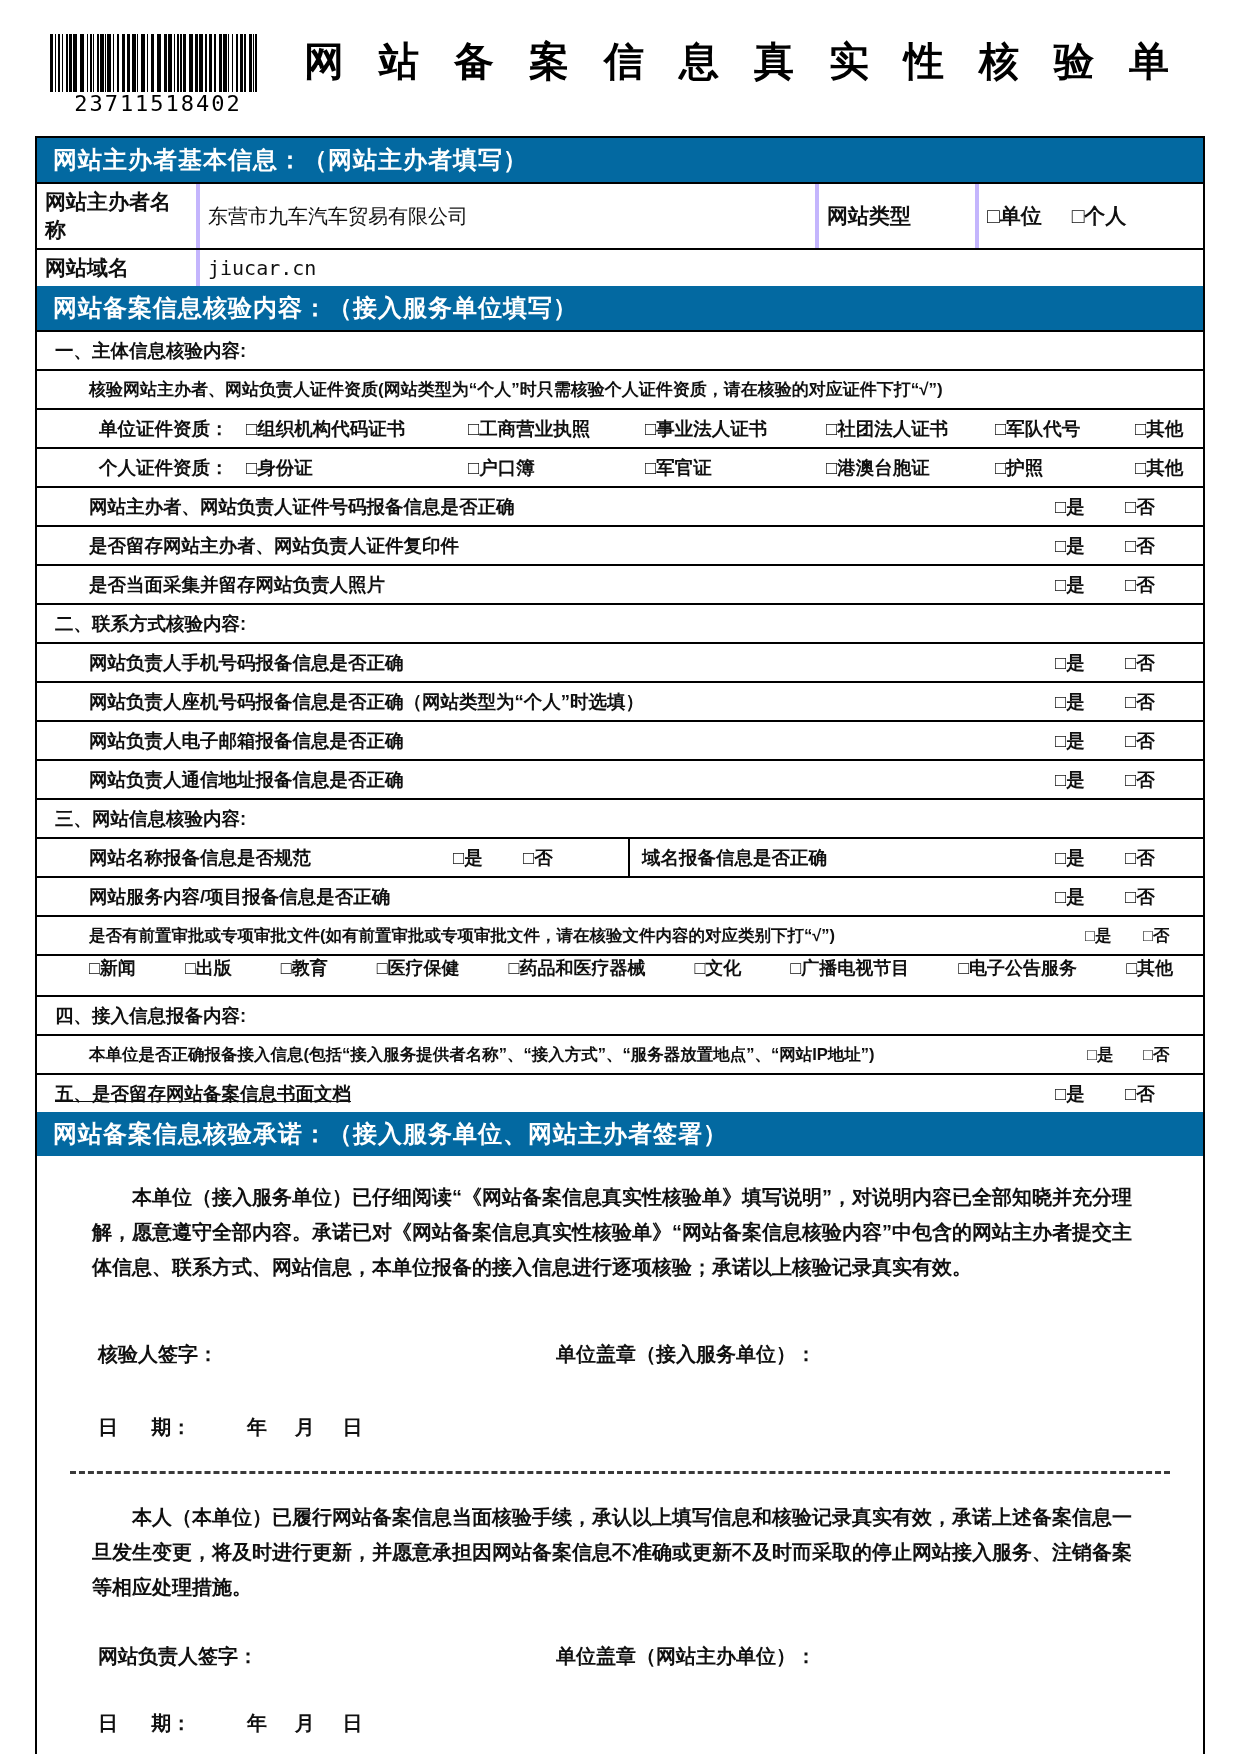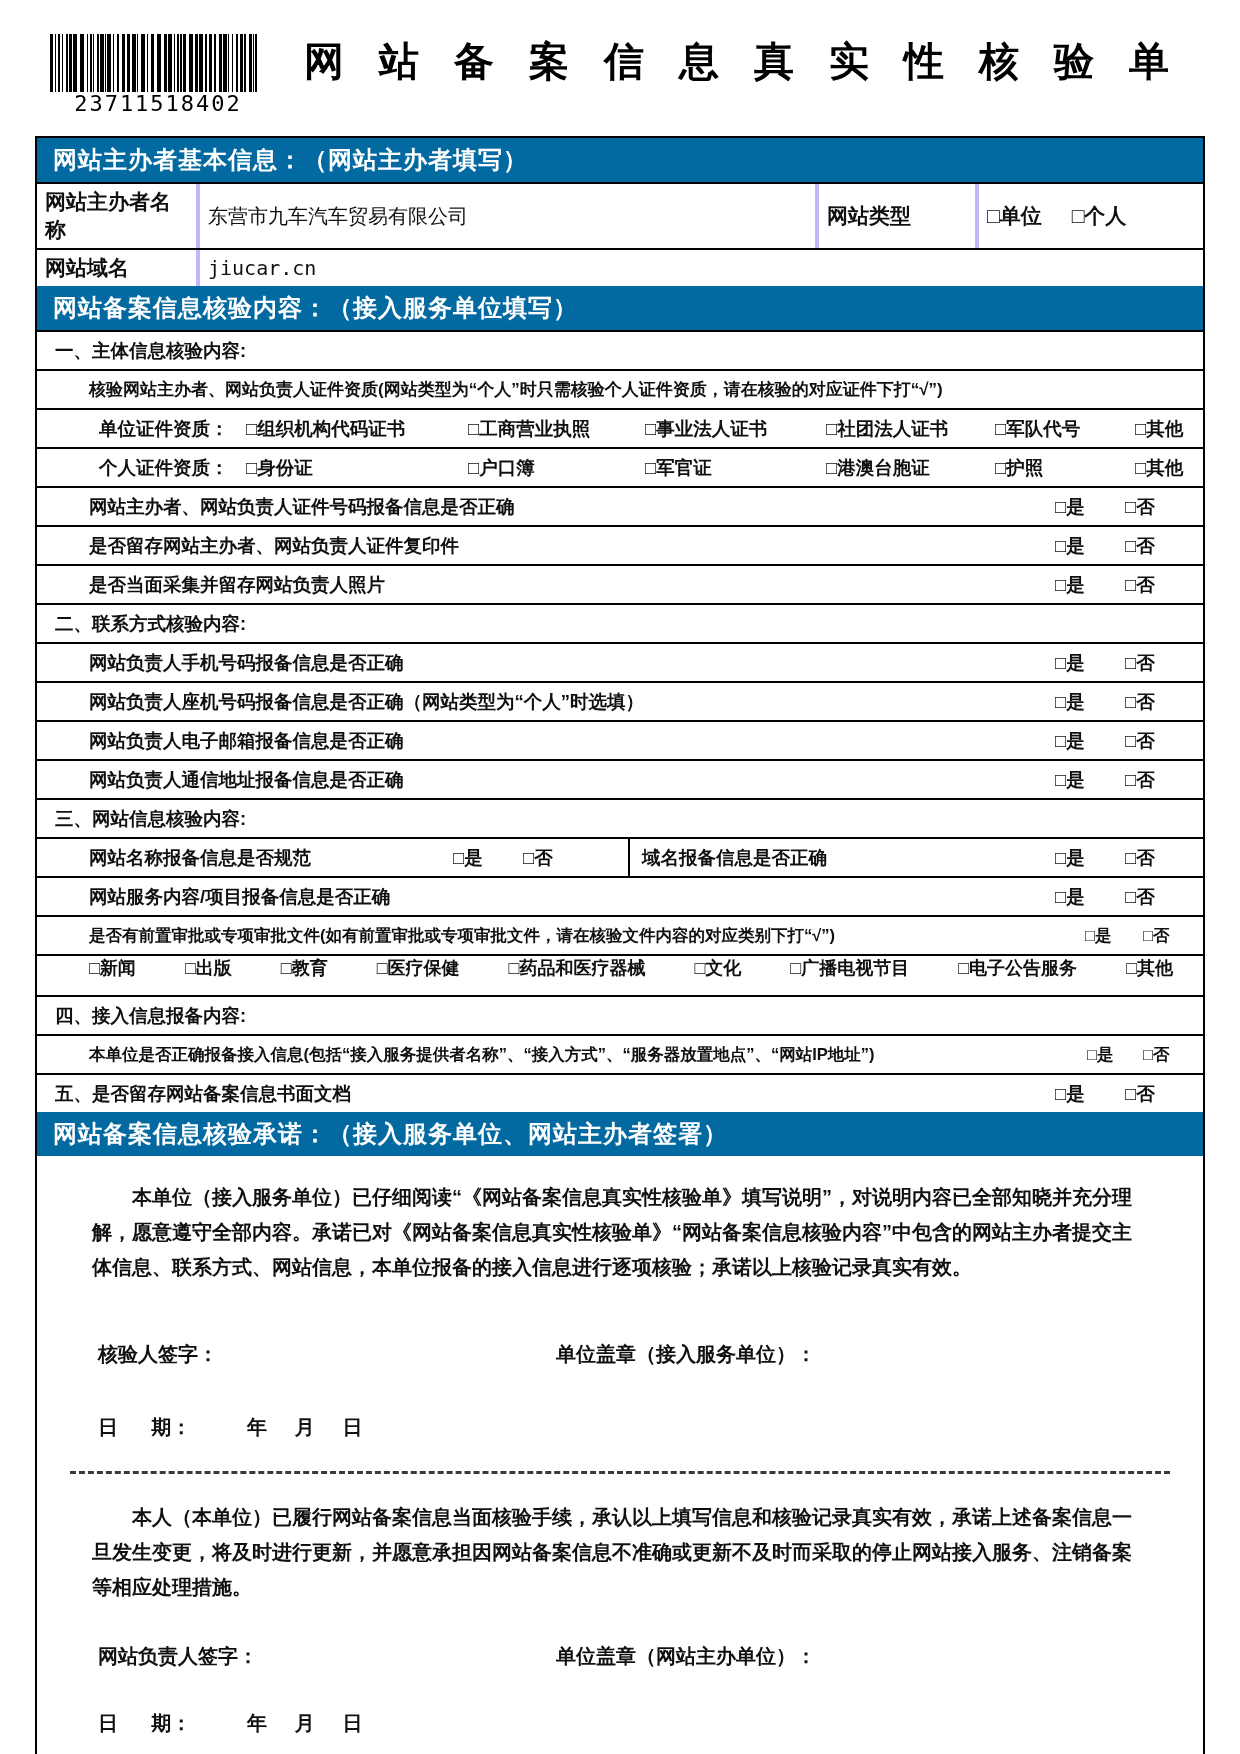--- a/index.html
+++ b/index.html
@@ -57,21 +57,21 @@
   .split-right { flex:1; display:flex; align-items:center; padding-left:12px; padding-right:18px; }
   .split-right .txt { flex:1; }
   .approval { padding-left:52px; padding-right:8px; font-size:16.5px; }
   .approval .txt { flex:1; }
   .approval .yn-yes { width:58px; } .approval .yn-no { width:52px; }
   .cats { display:flex; justify-content:space-between; padding:0 30px 15px 52px; font-size:18px; }
   .access { padding-left:52px; padding-right:8px; font-size:16.5px; }
   .access .txt { flex:1; }
   .access .yn-yes { width:56px; } .access .yn-no { width:52px; }
   .sec5 { padding-left:18px; padding-right:18px; }
-  .sec5 .txt { flex:1; }
+  .sec5 .txt { flex:1;text-decoration:underline; }
 
   
   .commit { padding:24px 55px 46px 55px; }
   .commit p { margin:0; text-indent:2em; font-size:20px; font-weight:bold; line-height:35px; }
   .sign-line { display:flex; margin-top:56px; font-size:20px; font-weight:bold; padding-left:6px; }
   .sign-label { width:458px; flex:none; }
   .date-line { margin-top:46px; font-size:20px; font-weight:bold; white-space:pre; padding-left:6px; }
   .dashline { border-top:3px dashed #3a3a3a; margin:30px -22px 26px -22px; height:0; }
   .sign-line2 { margin-top:38px; }
   .date-line2 { margin-top:40px; }

